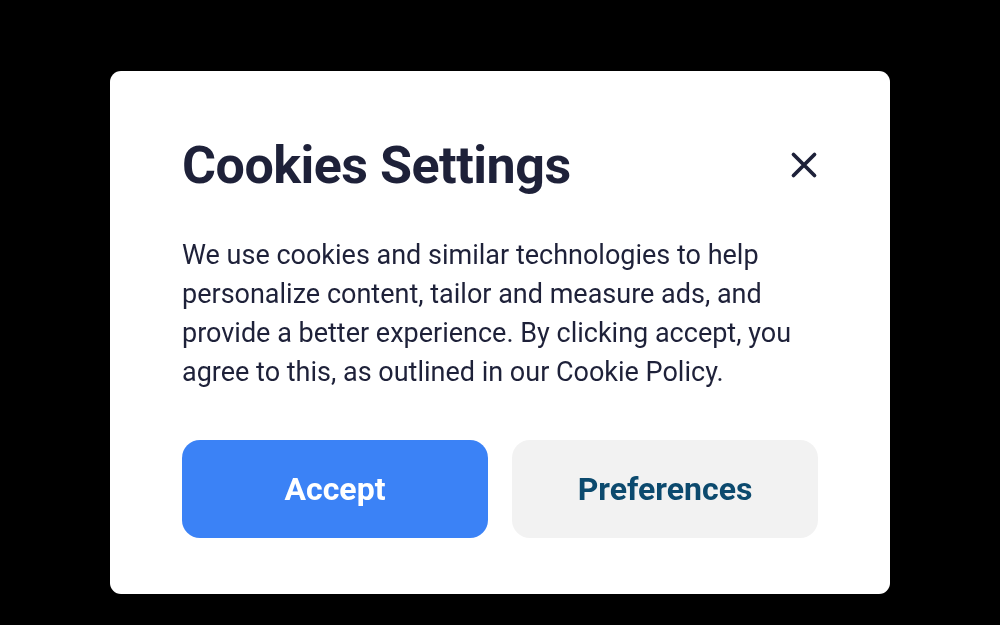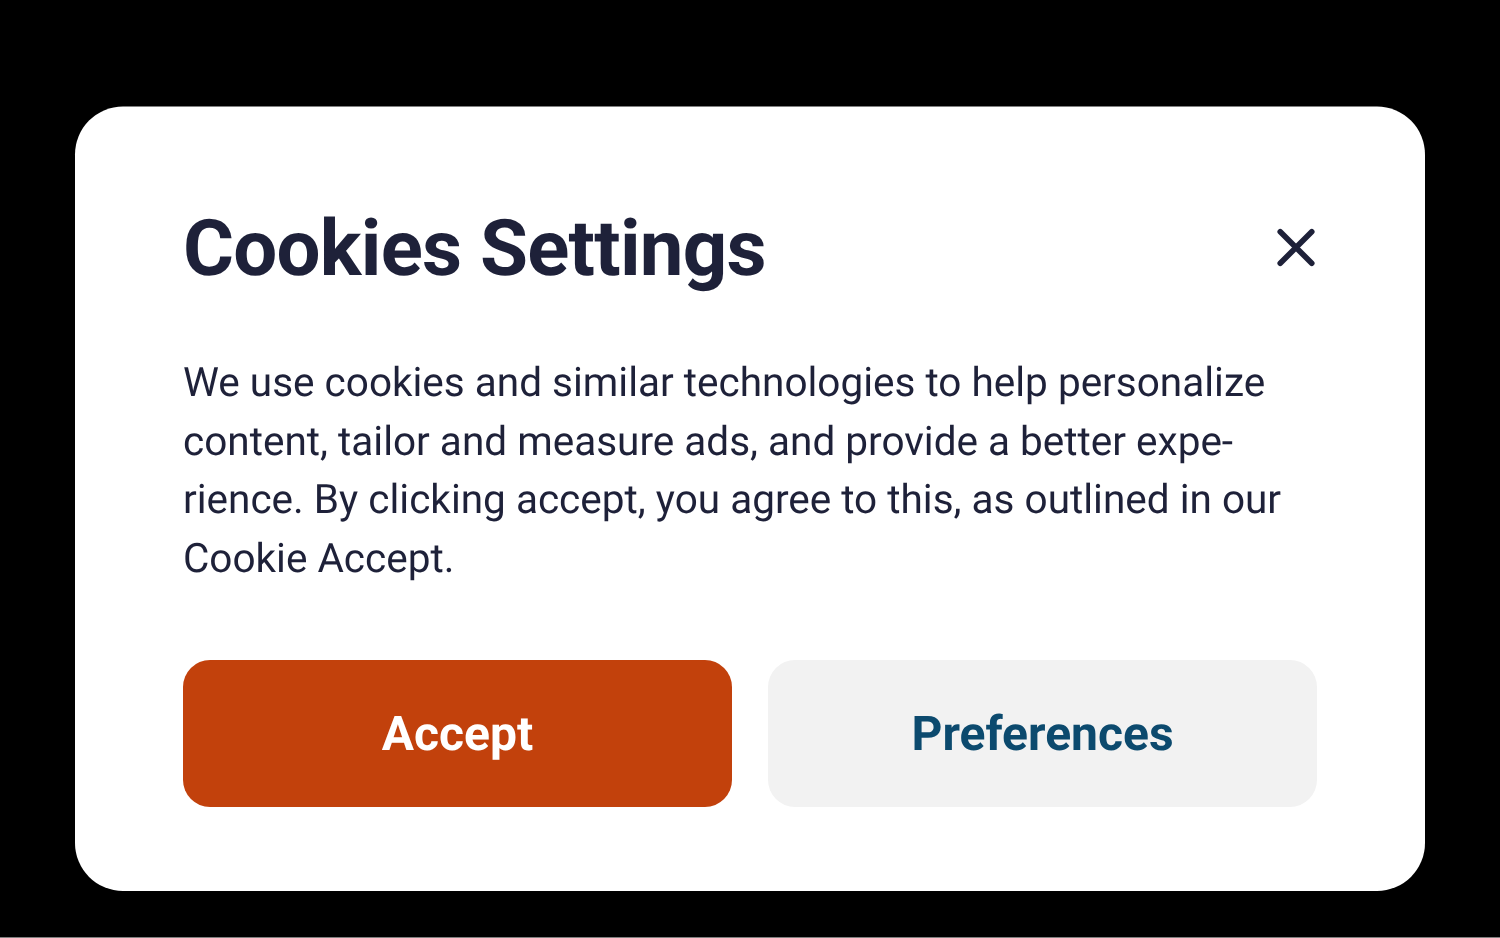--- a/index.html
+++ b/index.html
@@ -10,23 +10,23 @@
     body {
       width: 1000px;
       height: 625px;
       background: #000000;
       display: flex;
       align-items: center;
       justify-content: center;
       font-family: -apple-system, BlinkMacSystemFont, 'Segoe UI', Roboto, Helvetica, Arial, sans-serif;
     }
     .modal {
-      width: 900px;
+      width: 780px;
       background: #ffffff;
-      border-radius: 32px;
+      border-radius: 11px;
       padding: 64px 72px 56px 72px;
       position: relative;
       margin-top: 40px;
     }
     .modal-header {
       display: flex;
       justify-content: space-between;
       align-items: flex-start;
       margin-bottom: 40px;
     }
@@ -66,38 +66,38 @@
       flex: 1;
       padding: 30px 20px;
       font-size: 32px;
       font-weight: 700;
       border: none;
       border-radius: 18px;
       cursor: pointer;
       font-family: inherit;
     }
     .btn-primary {
-      background: #c2410c;
+      background: #3b82f6;
       color: #ffffff;
     }
     .btn-secondary {
       background: #f2f2f2;
       color: #0c4a6e;
     }
   </style>
 </head>
 <body>
 
 <div class="modal">
   <div class="modal-header">
     <h1 class="modal-title">Cookies Settings</h1>
     <button class="close-button">
       <svg viewBox="0 0 24 24" fill="none">
         <path d="M5 5L19 19M19 5L5 19" stroke-linecap="round"></path>
       </svg>
     </button>
   </div>
-  <p class="modal-body">We use cookies and similar technologies to help personalize content, tailor and measure ads, and provide a better expe­rience. By clicking accept, you agree to this, as outlined in our Cookie Accept.</p>
+  <p class="modal-body">We use cookies and similar technologies to help personalize content, tailor and measure ads, and provide a better expe­rience. By clicking accept, you agree to this, as outlined in our Cookie Policy.</p>
   <div class="modal-actions">
     <button class="btn btn-primary">Accept</button>
     <button class="btn btn-secondary">Preferences</button>
   </div>
 </div>
 
 </body></html>

